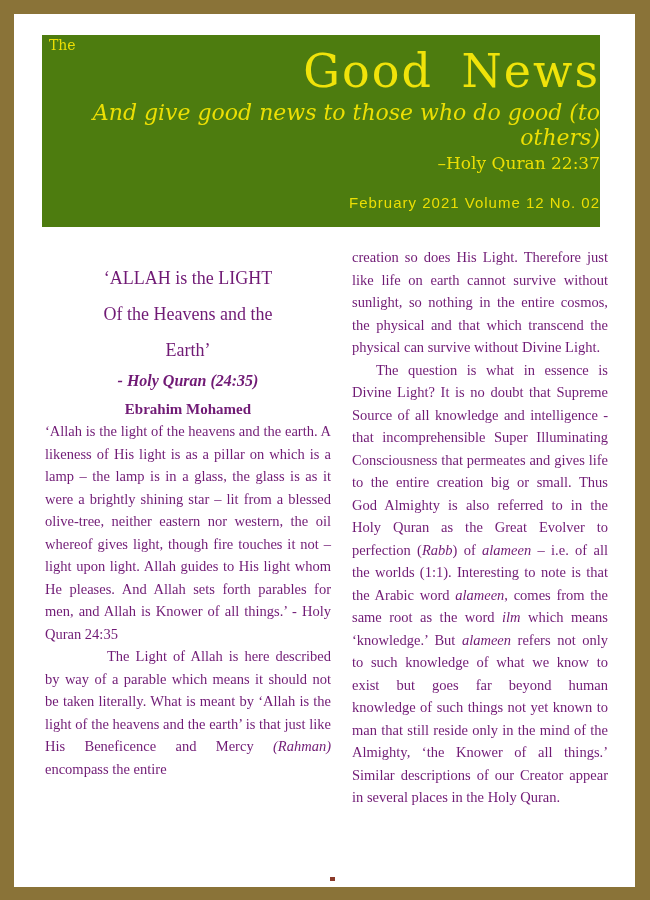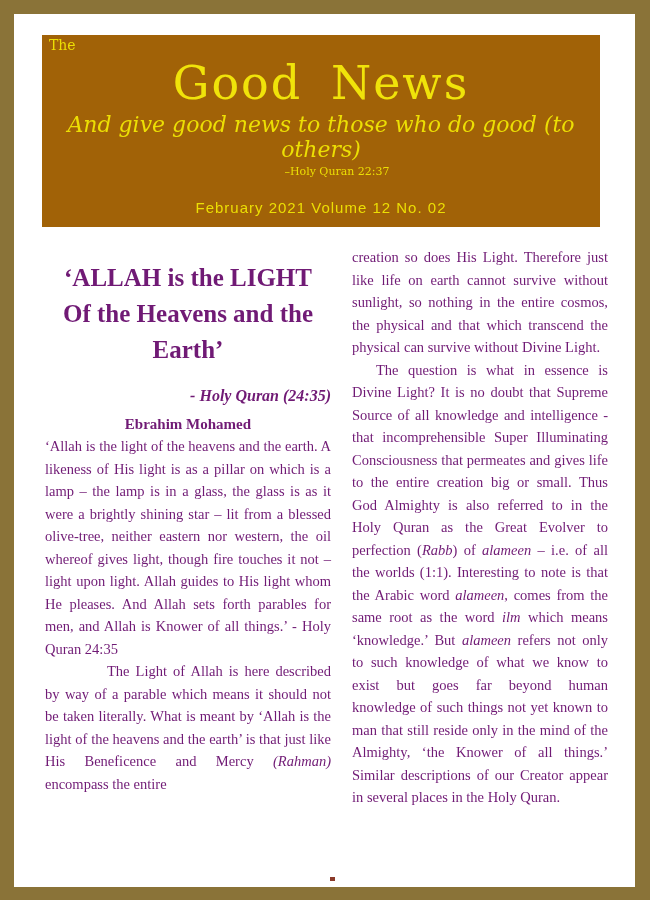--- a/index.html
+++ b/index.html
@@ -18,50 +18,50 @@
     position: relative;
     width: 100%; height: 100%;
     background: #ffffff;
     overflow: hidden;
   }
   
   .masthead {
     position: absolute;
     left: 28px; top: 21px;
     width: 558px; height: 192px;
-    background: #a16207;
+    background: #4d7c0f;
     color: #ecdf04;
-    text-align: center;
+    text-align: right;
   }
   .kicker {
     position: absolute;
     left: 7px; top: 2px;
     font-size: 14px;
     font-family: "DejaVu Serif", serif;
   }
   .nl-title {
     margin: 0;
-    padding-top: 22px;
+    padding-top: 10px;
     font-size: 46px;
     line-height: 52px;
     font-weight: normal;
     letter-spacing: 2px;
     word-spacing: 12px;
     font-family: "DejaVu Serif", serif;
     color: #f0e30a;
   }
   .tagline {
     margin-top: 3px;
     font-size: 22px;
     font-style: italic;
     font-family: "DejaVu Serif", serif;
   }
   .tagline-ref {
     margin-top: 3px;
-    font-size: 11px;
+    font-size: 17px;
     font-family: "DejaVu Serif", serif;
     padding-left: 32px;
   }
   .issue {
     margin-top: 21px;
     font-size: 15px;
     letter-spacing: 1px;
     font-family: Liberation Sans, sans-serif;
   }
   
@@ -69,32 +69,32 @@
     position: absolute;
     font-size: 14.5px;
     line-height: 22.5px;
     text-align: justify;
     color: #701a75;
   }
   .col-left  { left: 31px;  top: 226px; width: 286px; height: 650px; }
   .col-right { left: 338px; top: 232px; width: 256px; height: 650px; }
   .headline {
     margin: 20px 0 2px 0;
-    font-size: 25px;
+    font-size: 18px;
     line-height: 36px;
-    font-weight: bold;
+    font-weight: normal;
     text-align: center;
   }
   .headline span { display: block; }
   .source-ref {
-    margin-top: 17px;
+    margin-top: 2px;
     font-size: 16px;
     font-weight: bold;
     font-style: italic;
-    text-align: right;
+    text-align: center;
   }
   .author {
     margin-top: 5px;
     font-size: 15px;
     font-weight: bold;
     text-align: center;
   }
   .quote {
     margin: 19px 2px 0 56px;
   }

